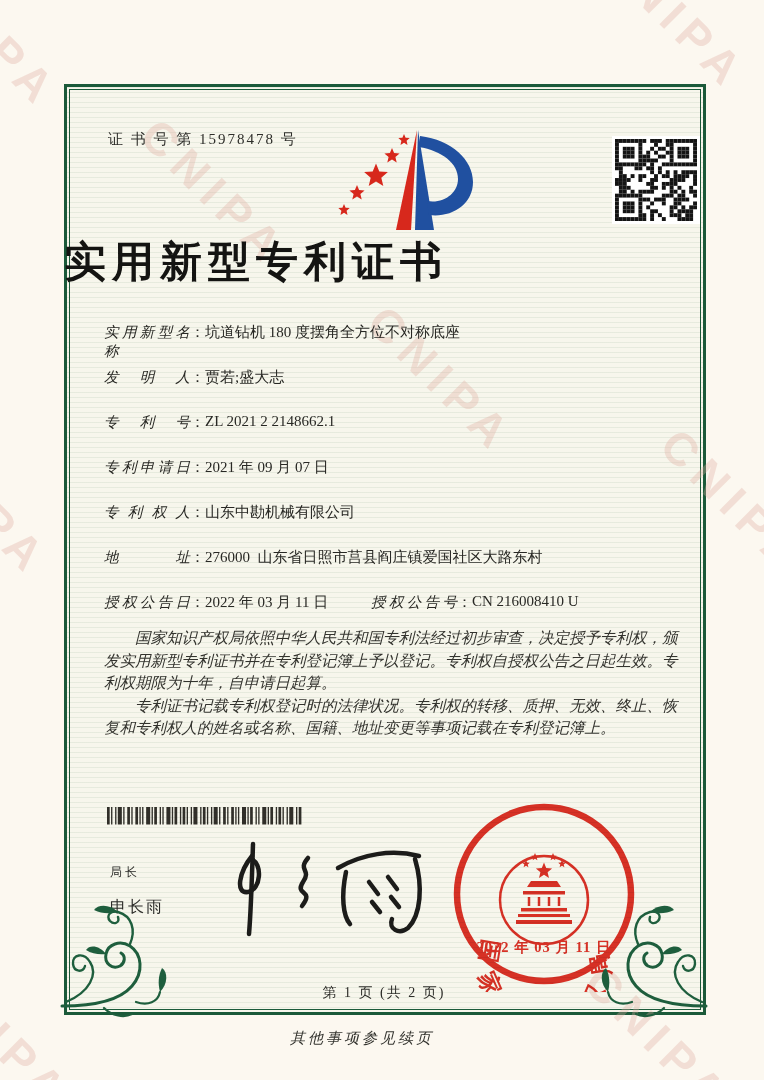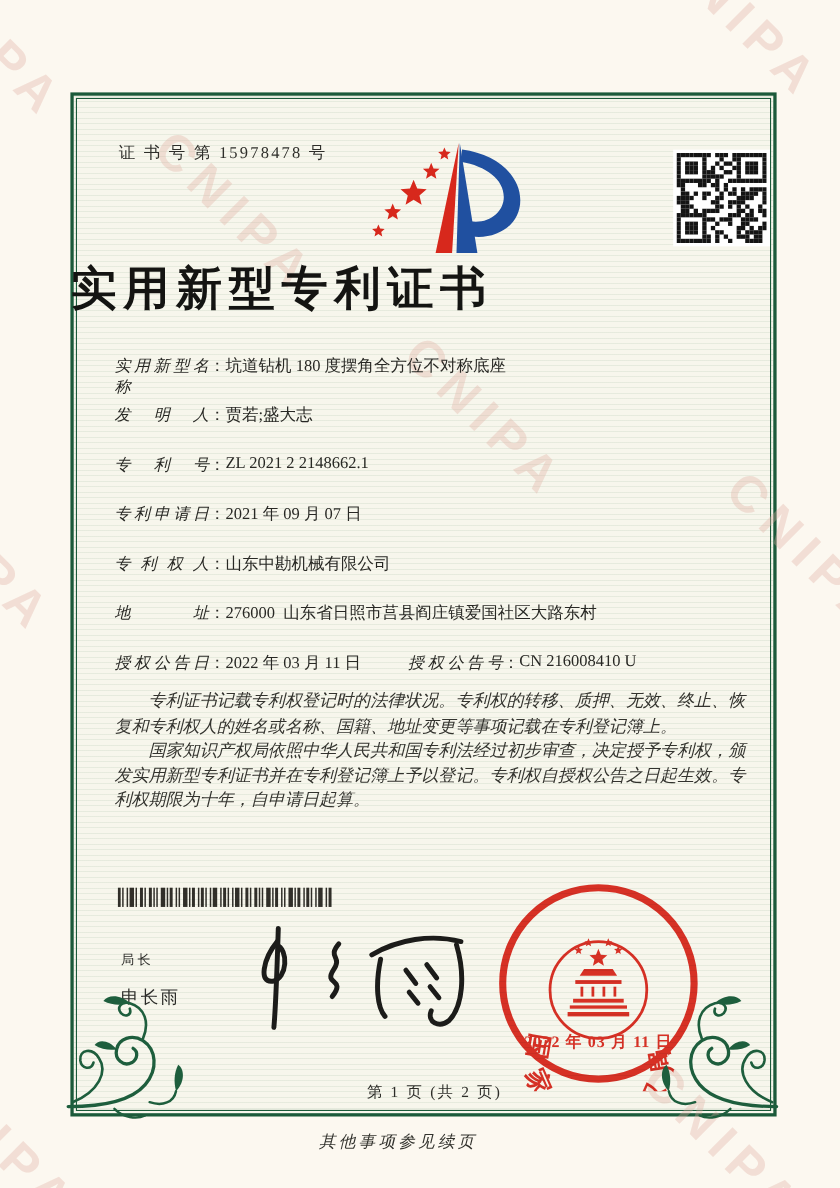--- a/index.html
+++ b/index.html
@@ -27,21 +27,21 @@
   .val1{width:152px;}
   .lbl2{margin-left:14px;}
   .body-text{position:absolute;left:104px;top:627px;width:588px;font-size:15.5px;line-height:22.5px;
              font-style:italic;color:#33332e;}
   .body-text p{margin:0;text-indent:2em;}
   .barcode{position:absolute;left:107px;top:806px;width:198px;height:20px;opacity:.88;}
   .sig-title{position:absolute;left:110px;top:864px;font-size:12px;letter-spacing:3px;}
   .sig-name{position:absolute;left:110px;top:897px;font-size:16px;letter-spacing:2px;}
   .sig-script{position:absolute;left:222px;top:836px;width:218px;height:110px;}
   .seal{position:absolute;left:446px;top:796px;width:196px;height:196px;opacity:.93;mix-blend-mode:multiply;}
-  .page-info{position:absolute;left:64px;top:984px;width:640px;text-align:center;font-size:14px;letter-spacing:2px;color:#2c2c28;padding-left:11px;}
+  .page-info{position:absolute;left:64px;top:984px;width:640px;text-align:center;font-size:14px;letter-spacing:2px;color:#2c2c28;}
   .continuation{position:absolute;left:0;top:1029px;width:724px;text-align:center;font-size:15px;letter-spacing:3px;
                 font-style:italic;color:#33332e;}
   .fl{position:absolute;width:118px;height:118px;}
   .fl-left{left:56px;top:904px;}
   .fl-right{left:594px;top:904px;transform:scaleX(-1);}
 </style>
 </head>
 <body>
 
 <div class="page">
@@ -357,22 +357,22 @@
       <span class="lbl">授权公告日</span>
         <span class="colon">：</span>
         <span class="val val1">2022 年 03 月 11 日</span>
         <span class="lbl lbl2">授权公告号</span>
         <span class="colon">：</span>
         <span class="val">CN 216008410 U</span>
     </div>
   </div>
 
   <div class="body-text">
+    <p>国家知识产权局依照中华人民共和国专利法经过初步审查，决定授予专利权，颁发实用新型专利证书并在专利登记簿上予以登记。专利权自授权公告之日起生效。专利权期限为十年，自申请日起算。</p>
     <p>专利证书记载专利权登记时的法律状况。专利权的转移、质押、无效、终止、恢复和专利权人的姓名或名称、国籍、地址变更等事项记载在专利登记簿上。</p>
-    <p>国家知识产权局依照中华人民共和国专利法经过初步审查，决定授予专利权，颁发实用新型专利证书并在专利登记簿上予以登记。专利权自授权公告之日起生效。专利权期限为十年，自申请日起算。</p>
   </div>
 
   <svg class="barcode" id="barcode" viewBox="0 0 198 20">
       <rect x="0.00" y="1" width="2.70" height="17.5" fill="#16140f"></rect>
       <rect x="4.05" y="1" width="1.35" height="17.5" fill="#16140f"></rect>
       <rect x="8.10" y="1" width="1.35" height="17.5" fill="#16140f"></rect>
       <rect x="10.80" y="1" width="4.05" height="17.5" fill="#16140f"></rect>
       <rect x="16.20" y="1" width="1.35" height="17.5" fill="#16140f"></rect>
       <rect x="20.25" y="1" width="2.70" height="17.5" fill="#16140f"></rect>
       <rect x="24.30" y="1" width="1.35" height="17.5" fill="#16140f"></rect>

